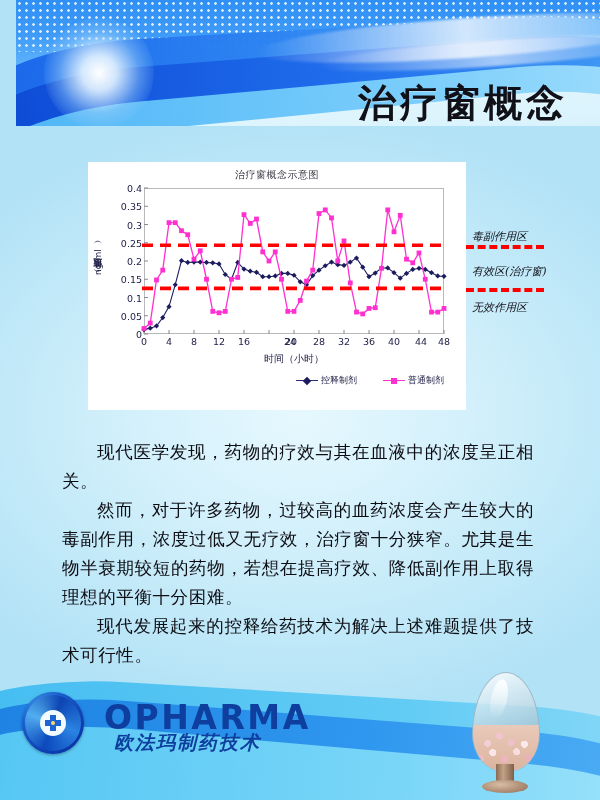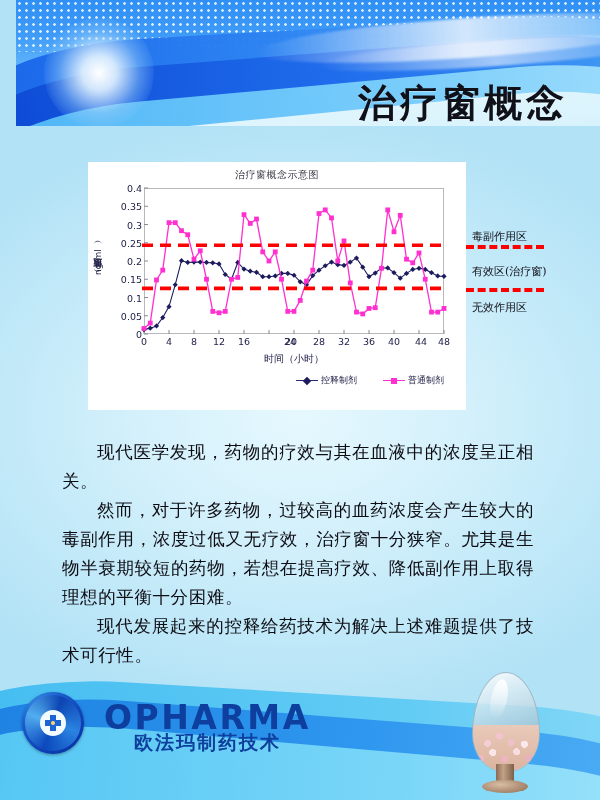--- a/index.html
+++ b/index.html
@@ -63,21 +63,21 @@
   .legend{position:absolute;left:56px;top:212px;width:300px;
     display:flex;justify-content:flex-end;gap:26px;align-items:center;}
   .lg{display:flex;align-items:center;gap:3px;font-family:"DejaVu Sans",sans-serif;font-size:9px;color:#23234a;}
   .lgline{width:22px;height:0;border-top:1.4px solid #2b2b7a;position:relative;}
   .lgline.mg{border-top-color:#ff2fd0;}
   .lgmark{position:absolute;left:8px;top:-3px;width:6px;height:6px;background:#1b1b5e;transform:rotate(45deg);}
   .lgmark.sq{transform:none;background:#ff2fd0;}
   svg.series{position:absolute;left:56px;top:26px;width:300px;height:146px;overflow:visible;}
 
   
-  .zone{position:absolute;font-family:"DejaVu Serif",serif;font-size:11px;color:#101018;white-space:nowrap;}
+  .zone{position:absolute;font-family:"DejaVu Serif",serif;font-size:11px;color:#101018;white-space:nowrap;font-style:italic;}
   .zone-tox{left:472px;top:229px;}
   .zone-eff{left:472px;top:264px;}
   .zone-ineff{left:472px;top:300px;}
 
   
   .body-text{position:absolute;left:62px;top:438px;width:472px;
     font-family:"DejaVu Serif",serif;font-size:17.5px;line-height:29px;color:#0d0d14;
     letter-spacing:.6px;text-align:justify;}
   .body-text p{margin:0;text-indent:2em;}
 
@@ -96,22 +96,22 @@
   .logo-hole{position:absolute;left:50%;top:50%;width:26px;height:26px;margin:-13px 0 0 -13px;
     border-radius:50%;background:#f2fbff;}
   .logo-cross{position:absolute;left:50%;top:50%;width:16px;height:16px;margin:-8px 0 0 -8px;}
   .logo-cross:before,.logo-cross:after{content:"";position:absolute;background:#1e63d4;}
   .logo-cross:before{left:5px;top:0;width:6px;height:16px;}
   .logo-cross:after{left:0;top:5px;width:16px;height:6px;}
   .logo-dot{position:absolute;left:50%;top:50%;width:4px;height:4px;margin:-2px 0 0 -2px;
     border-radius:50%;background:#ffd86a;}
   .brand-en{position:absolute;left:104px;top:698px;font-family:"DejaVu Sans",sans-serif;
     font-size:33px;font-weight:700;color:#0e3f9e;letter-spacing:2.5px;}
-  .brand-cn{position:absolute;left:134px;top:730px;font-family:"DejaVu Sans",sans-serif;
-    font-size:19px;font-weight:700;color:#0e3f9e;letter-spacing:2px;}
+  .brand-cn{position:absolute;left:114px;top:730px;font-family:"DejaVu Sans",sans-serif;
+    font-size:19px;font-weight:700;color:#0e3f9e;letter-spacing:2px;font-style:italic;}
 
   
   .bottle{position:absolute;left:462px;top:672px;width:86px;height:122px;}
   .bot-body{position:absolute;left:10px;top:0;width:66px;height:98px;
     border-radius:50% 50% 46% 46%/62% 62% 38% 38%;
     background:linear-gradient(160deg,rgba(255,255,255,.92) 0%,rgba(214,232,240,.8) 30%,rgba(176,200,212,.75) 60%,rgba(225,240,246,.85) 100%);
     border:1px solid rgba(150,175,190,.8);overflow:hidden;}
   .bot-pills{position:absolute;left:0;right:0;bottom:0;height:46px;
     background:
       radial-gradient(circle 5px at 12% 72%, #f0b9c2 70%, transparent 71%),

